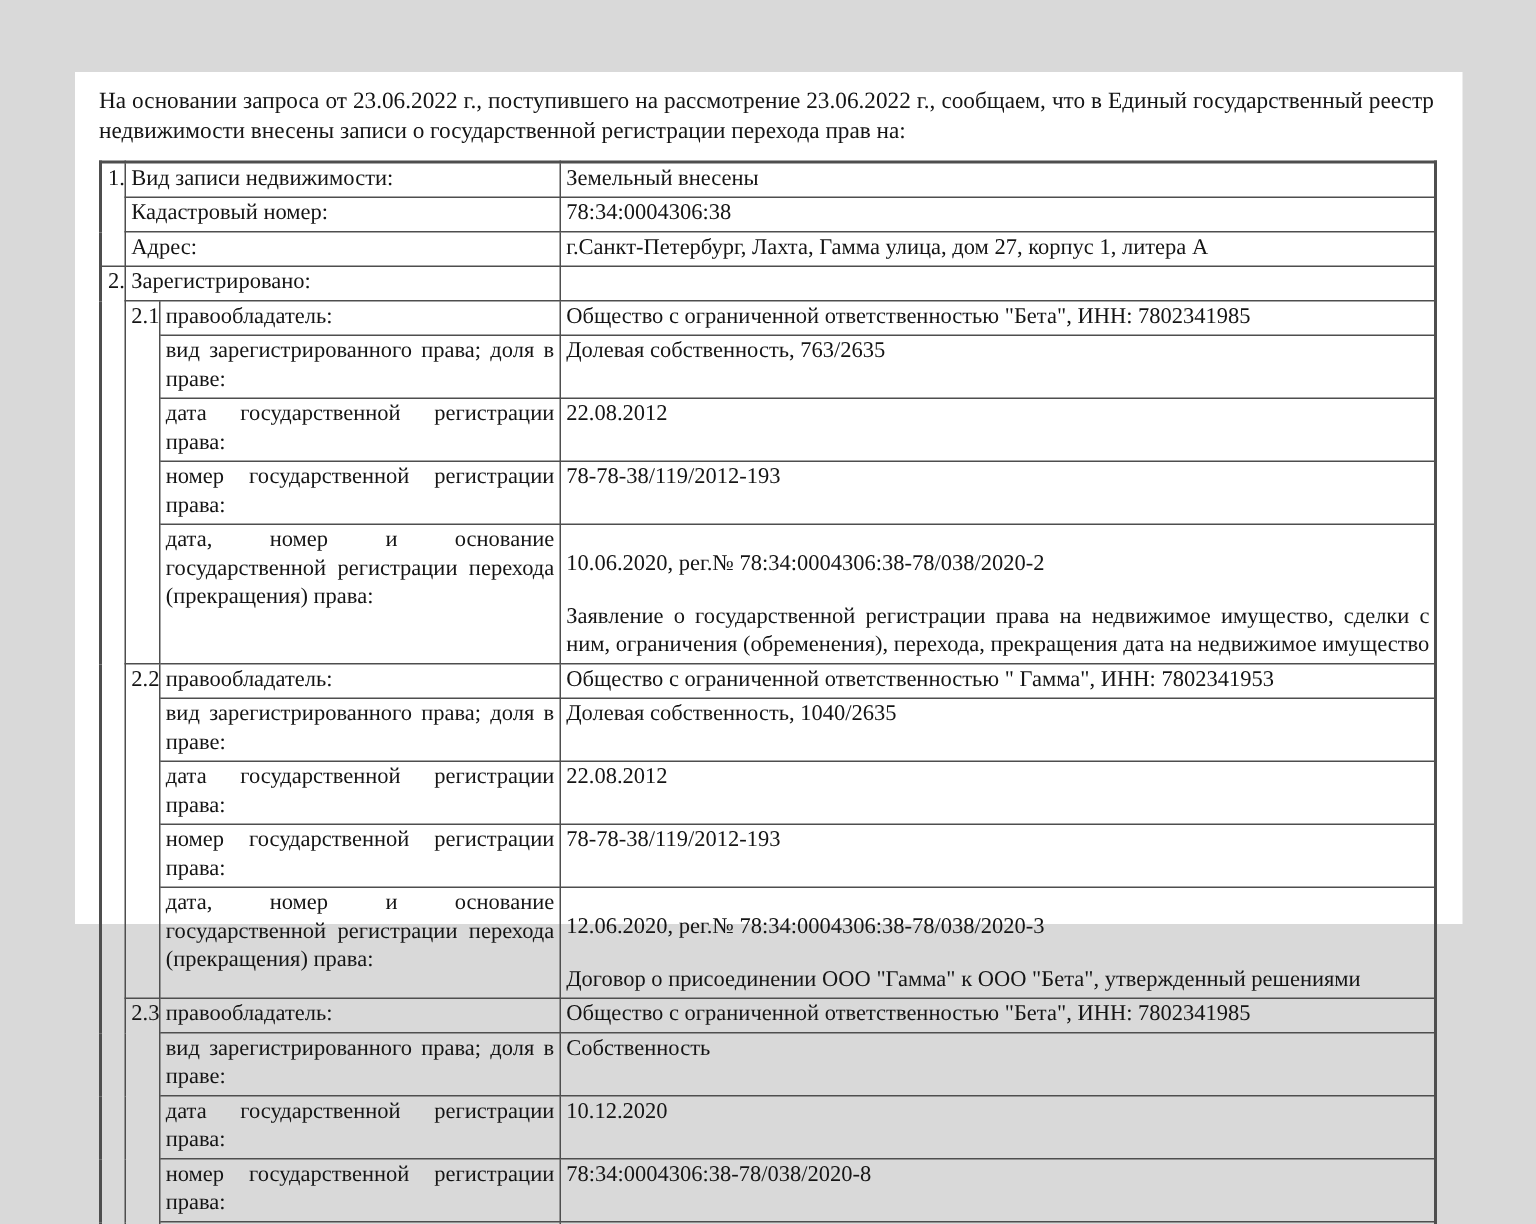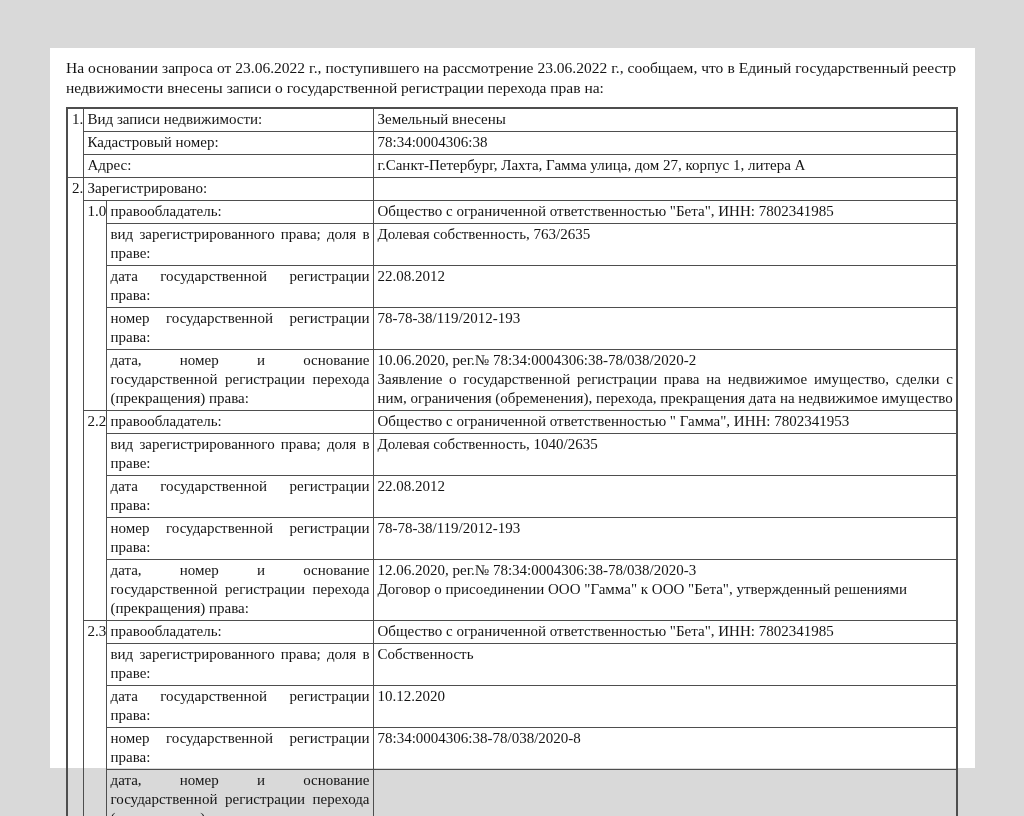--- a/index.html
+++ b/index.html
@@ -6,21 +6,21 @@
     margin: 0; padding: 0;
     width: 1024px; height: 816px;
     background: #d9d9d9;
     font-family: "Liberation Serif", "DejaVu Serif", serif;
     color: #141414;
     overflow: hidden;
   }
   .page {
     position: absolute;
     left: 50px; top: 48px;
-    width: 925px; height: 720px;
+    width: 925px; height: 568px;
     background: #ffffff;
     box-sizing: border-box;
     padding: 10px 19px 0 16px;
   }
   .intro {
     margin: 0 0 10px 0;
     font-size: 15.5px;
     line-height: 19.5px;
     text-align: justify;
   }
@@ -35,21 +35,21 @@
     vertical-align: top;
     font-size: 15px;
     line-height: 19px;
     padding: 1px 3px 2px 4px;
     text-align: justify;
     overflow: hidden;
   }
   td.num  { padding: 1px 1px 2px 2px; text-align: left; }
   td.sub  { padding: 1px 1px 2px 2px; text-align: left; }
   td.val  { padding-left: 4px; }
-  .vline  { text-align: justify; }
+  .vline  { text-align: justify; margin-top: 16px; }
 </style>
 </head>
 <body>
 
 <div class="page">
 
   <p class="intro">На основании запроса от 23.06.2022 г., поступившего на рассмотрение 23.06.2022 г., сообщаем, что в Единый государственный реестр недвижимости внесены записи о государственной регистрации перехода прав на:</p>
 
   <table class="reg">
     <colgroup>
@@ -74,21 +74,21 @@
         <td class="val">г.Санкт-Петербург, Лахта, Гамма улица, дом 27, корпус 1, литера А</td>
       </tr>
 
       <tr>
         <td class="num" rowspan="16">2.</td>
         <td colspan="2">Зарегистрировано:</td>
         <td class="val"></td>
       </tr>
 
       <tr>
-        <td class="sub" rowspan="5">1.0</td>
+        <td class="sub" rowspan="5">2.1</td>
         <td>правообладатель:</td>
         <td class="val">Общество с ограниченной ответственностью "Бета", ИНН: 7802341985</td>
       </tr>
       <tr>
         <td>вид зарегистрированного права; доля в праве:</td>
         <td class="val">Долевая собственность, 763/2635</td>
       </tr>
       <tr>
         <td>дата государственной регистрации права:</td>
         <td class="val">22.08.2012</td>

